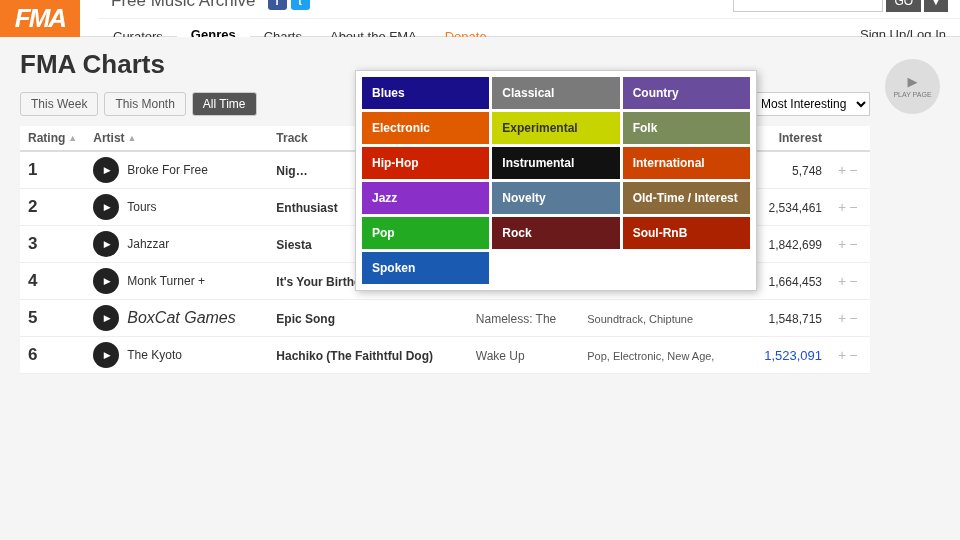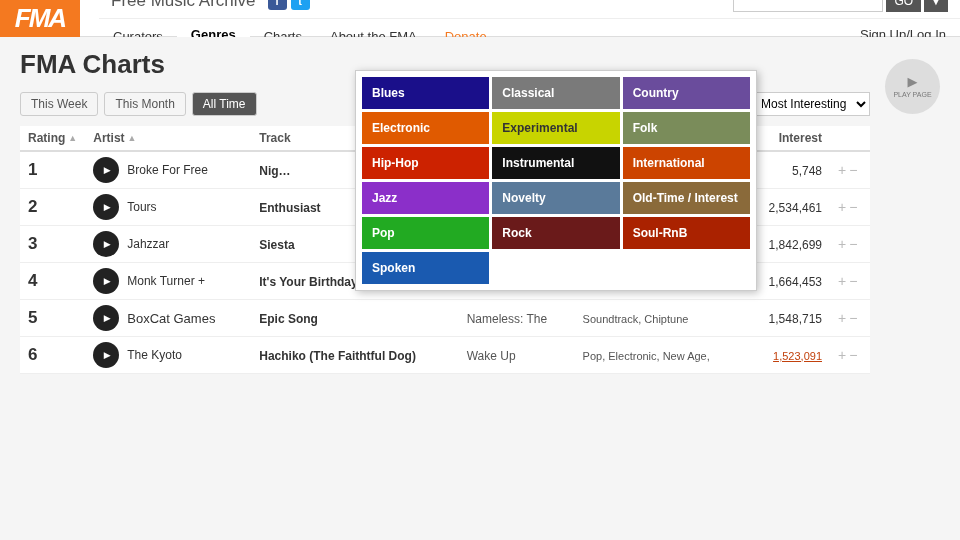--- a/index.html
+++ b/index.html
@@ -188,21 +188,21 @@
       </div>
     </td>
   </tr>
             <tr>
     <td style="padding:5px 8px; border-bottom:1px solid #eee; vertical-align:middle;">
       <span style="font-size:17px; font-weight:bold; color:#333;">5</span>
     </td>
     <td style="padding:5px 8px; border-bottom:1px solid #eee; vertical-align:middle;">
       <div style="display:flex; align-items:center; gap:8px;">
         <button style="width:26px; height:26px; border-radius:50%; background:#222; color:#fff; border:none; cursor:pointer; display:flex; align-items:center; justify-content:center; font-size:9px; padding-left:2px;">▶</button>
-        <span style="font-size:13px;">BoxCat Games</span>
+        <span style="font-size:16px;font-style:italic;">BoxCat Games</span>
       </div>
     </td>
     <td style="padding:5px 8px; border-bottom:1px solid #eee; vertical-align:middle;">
       <span style="font-size:12px; font-weight:bold; color:#333; cursor:pointer;">Epic Song</span>
     </td>
     <td style="padding:5px 8px; border-bottom:1px solid #eee; vertical-align:middle;">
       <span style="font-size:12px; color:#555;">Nameless: The</span>
     </td>
     <td style="padding:5px 8px; border-bottom:1px solid #eee; vertical-align:middle;">
       <span style="font-size:11px; color:#555;">Soundtrack, Chiptune</span>
@@ -230,21 +230,21 @@
     <td style="padding:5px 8px; border-bottom:1px solid #eee; vertical-align:middle;">
       <span style="font-size:12px; font-weight:bold; color:#333; cursor:pointer;">Hachiko (The Faithtful Dog)</span>
     </td>
     <td style="padding:5px 8px; border-bottom:1px solid #eee; vertical-align:middle;">
       <span style="font-size:12px; color:#555;">Wake Up</span>
     </td>
     <td style="padding:5px 8px; border-bottom:1px solid #eee; vertical-align:middle;">
       <span style="font-size:11px; color:#555;">Pop, Electronic, New Age,</span>
     </td>
     <td style="padding:5px 8px; border-bottom:1px solid #eee; vertical-align:middle; text-align:right;">
-      <span style="font-size:11px; color:#c2410c;text-decoration:underline;">1,523,091</span>
+      <span style="font-size:13px; color:#1d4ed8;">1,523,091</span>
     </td>
     <td style="padding:5px 8px; border-bottom:1px solid #eee; vertical-align:middle;">
       <div style="display:flex; gap:3px; color:#bbb; font-size:14px;">
         <span style="cursor:pointer;">+</span>
         <span style="cursor:pointer;">−</span>
       </div>
     </td>
   </tr>
           </tbody>
       </table>

